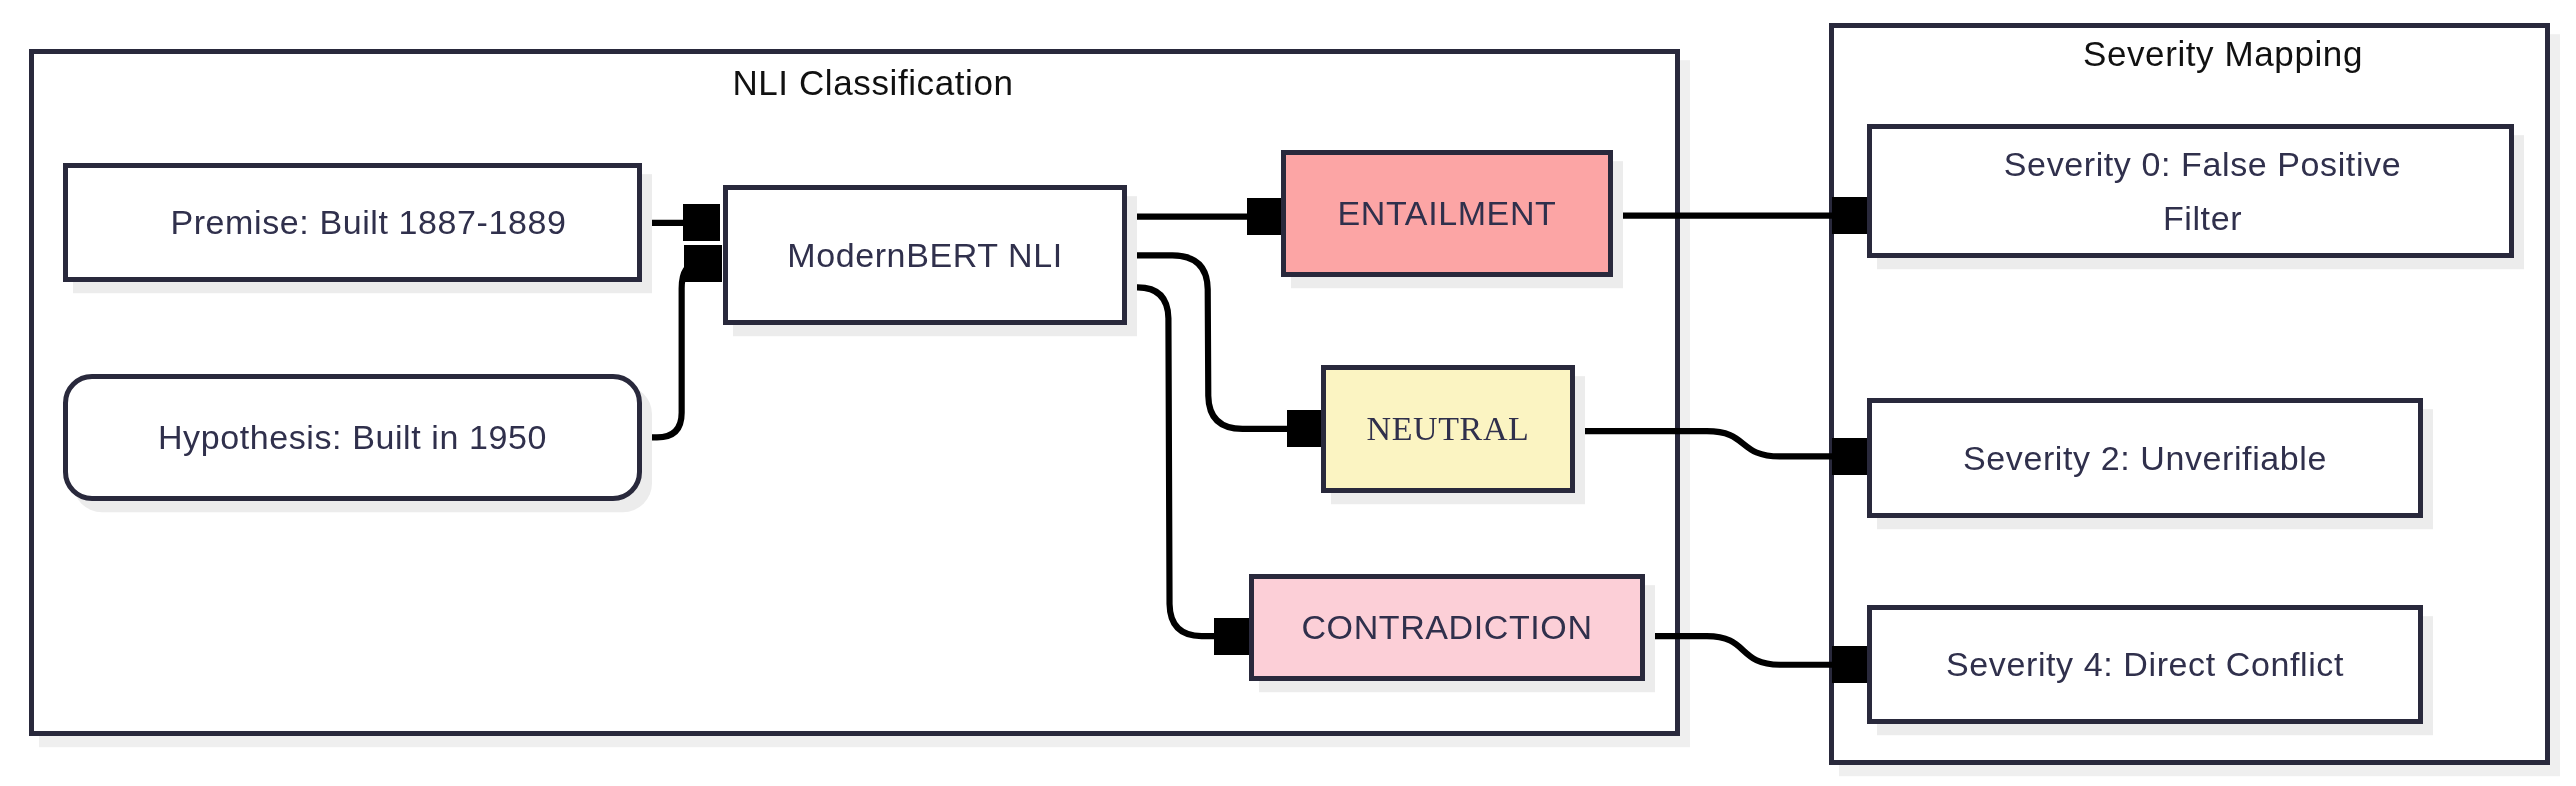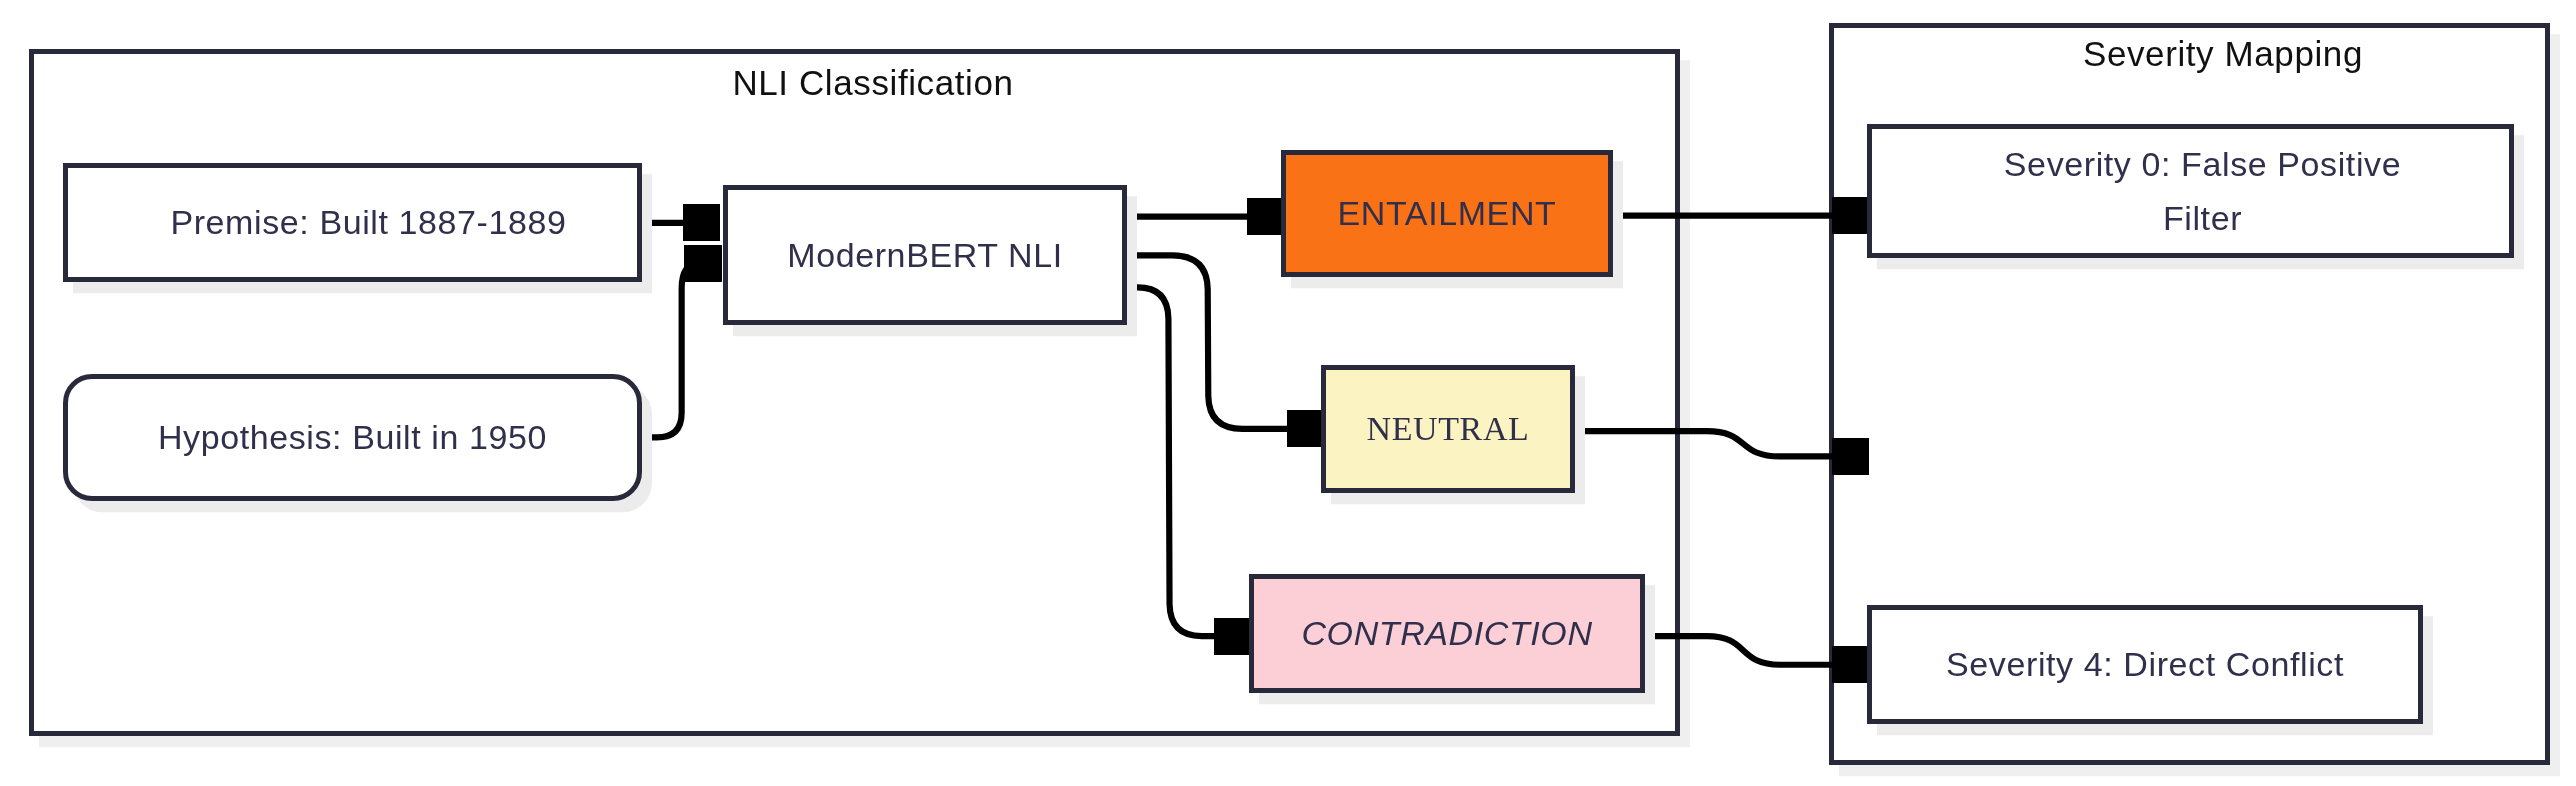--- a/index.html
+++ b/index.html
@@ -79,35 +79,38 @@
   </div>
 
   <div class="node" style="left: 63px; top: 374px; width: 579px; height: 127px; background: rgb(255, 255, 255); border-radius: 29px;">
     <span class="node-label">Hypothesis: Built in 1950</span>
   </div>
 
   <div class="node" style="left: 723px; top: 185px; width: 404px; height: 140px; background: rgb(255, 255, 255);">
     <span class="node-label">ModernBERT NLI</span>
   </div>
 
-  <div class="node" style="left: 1281px; top: 150px; width: 332px; height: 127px; background: #f97316;">
+  <div class="node" style="left: 1281px; top: 150px; width: 332px; height: 127px; background: #fca5a5;">
     <span class="node-label">ENTAILMENT</span>
   </div>
 
   <div class="node" style="left: 1321px; top: 365px; width: 254px; height: 128px; background: rgb(251, 244, 194); font-family: Liberation Serif, serif;">
     <span class="node-label">NEUTRAL</span>
   </div>
 
-  <div class="node" style="left: 1249px; top: 574px; width: 396px; height: 119px; background: rgb(252, 207, 215); font-style: italic;">
+  <div class="node" style="left: 1249px; top: 574px; width: 396px; height: 107px; background: rgb(252, 207, 215);">
     <span class="node-label">CONTRADICTION</span>
   </div>
 
   <div class="node" style="left: 1867px; top: 124px; width: 647px; height: 134px; background: rgb(255, 255, 255); padding-left: 24px;">
     <span class="node-label wrap-narrow">Severity 0: False Positive Filter</span>
   </div>
 
+  <div class="node" style="left: 1867px; top: 398px; width: 556px; height: 120px; background: rgb(255, 255, 255);">
+    <span class="node-label">Severity 2: Unverifiable</span>
+  </div>
 
   <div class="node" style="left: 1867px; top: 605px; width: 556px; height: 119px; background: rgb(255, 255, 255); text-align: right;">
     <span class="node-label">Severity 4: Direct Conflict</span>
   </div>
 
 </div>
 
 
 </body></html>

